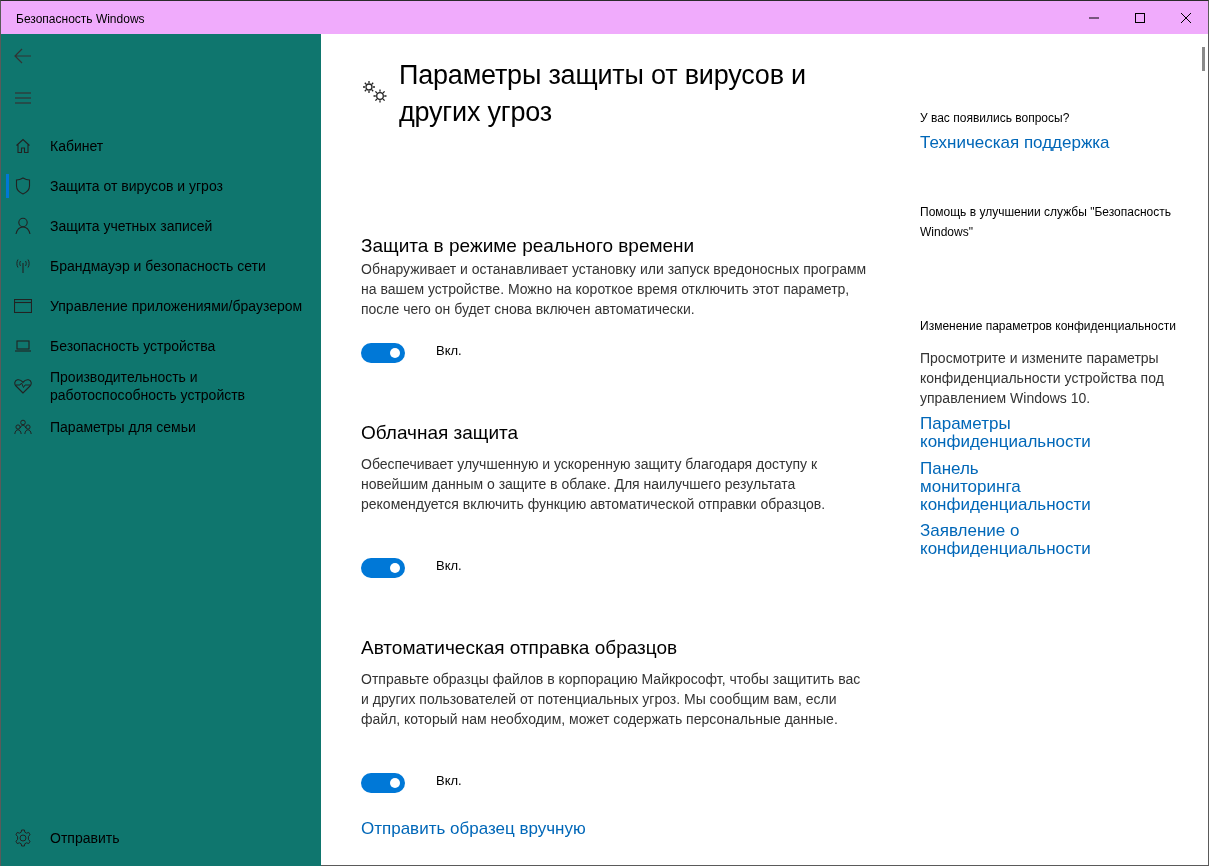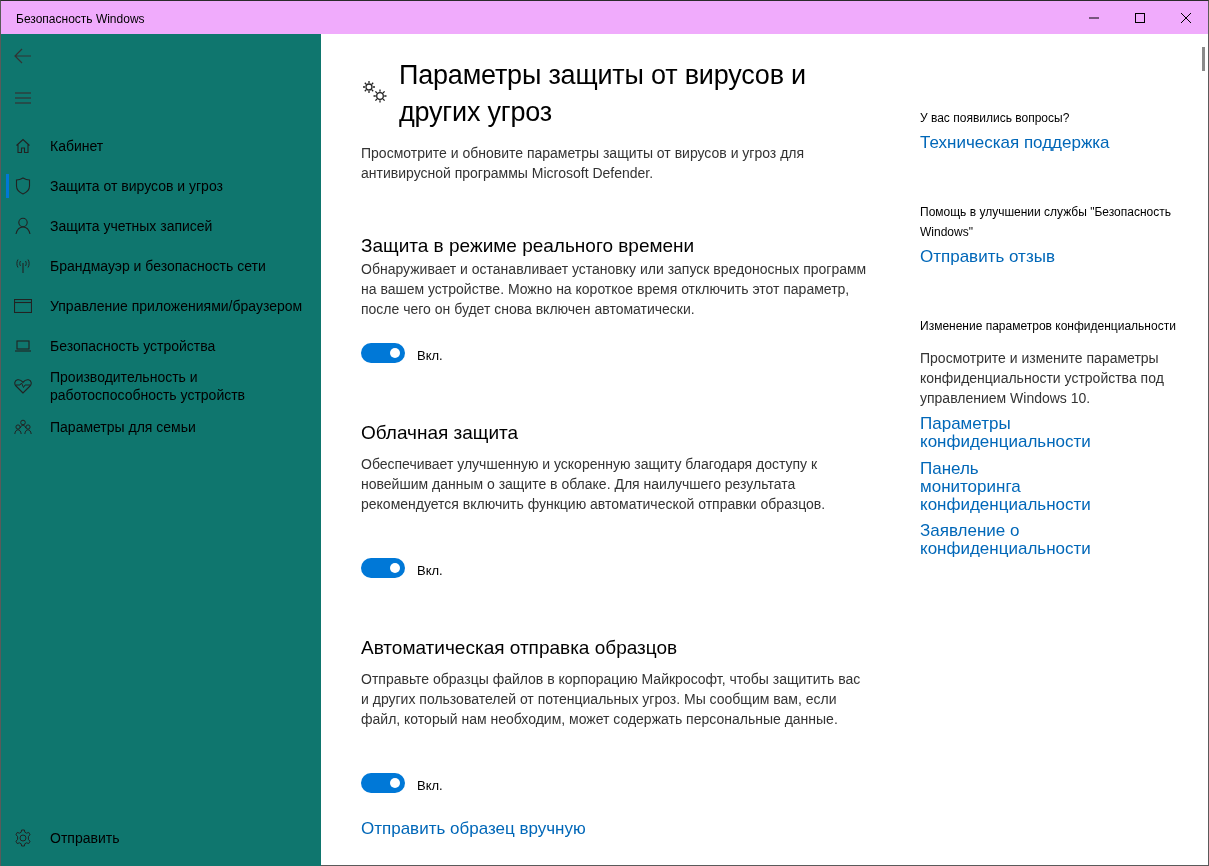--- a/index.html
+++ b/index.html
@@ -33,21 +33,21 @@
 
   
   .main { position: absolute; left: 320px; top: 33px; width: 580px; height: 832px; }
   .page-icon { position: absolute; left: 40px; top: 45px; width: 28px; height: 26px; }
   .page-title { position: absolute; left: 78px; top: 23px; width: 460px; font-size: 27px; line-height: 37px; color: #000; font-weight: normal; letter-spacing: -0.2px; }
   .page-desc { position: absolute; left: 40px; top: 109px; width: 510px; font-size: 14px; line-height: 20px; color: #333; }
 
   .section { position: absolute; left: 40px; width: 510px; }
   .section h2 { font-size: 19px; font-weight: normal; color: #000; line-height: 26px; }
   .section p { font-size: 14px; line-height: 20px; color: #333; }
-  .toggle-row { position: absolute; left: 0; display: flex; align-items: flex-end; }
+  .toggle-row { position: absolute; left: 0; display: flex; align-items: flex-start; gap: 19px; }
   .toggle { width: 44px; height: 20px; border-radius: 10px; background: #0078d7; position: relative; }
   .toggle .knob { position: absolute; right: 5px; top: 5px; width: 10px; height: 10px; border-radius: 50%; background: #fff; }
   .toggle-label { margin-left: 12px; font-size: 13px; color: #000; }
 
   .link { color: #0067b8; font-size: 17px; text-decoration: none; cursor: pointer; line-height: 18px; }
 
   
   .aside { position: absolute; left: 919px; top: 33px; width: 260px; }
   .aside .block { position: absolute; left: 0; width: 260px; }
   .aside .heading { font-size: 12px; line-height: 20px; color: #000; }
@@ -189,21 +189,20 @@
       <svg width="28" height="26" viewBox="0 0 28 26">
         <g fill="none" stroke="#222" stroke-width="1.3">
           <circle cx="8" cy="8" r="3"></circle>
           <path d="M8 2 V4 M8 12 V14 M2 8 H4 M12 8 H14 M3.8 3.8 L5.2 5.2 M10.8 10.8 L12.2 12.2 M3.8 12.2 L5.2 10.8 M10.8 5.2 L12.2 3.8"></path>
           <circle cx="19" cy="17" r="3.3"></circle>
           <path d="M19 10.5 V12.8 M19 21.2 V23.5 M12.5 17 H14.8 M23.2 17 H25.5 M14.4 12.4 L16 14 M22 20 L23.6 21.6 M14.4 21.6 L16 20 M22 14 L23.6 12.4"></path>
         </g>
       </svg>
     </span>
     <h1 class="page-title">Параметры защиты от вирусов и других угроз</h1>
-    <p class="page-desc">Просмотрите и обновите параметры защиты от вирусов и угроз для антивирусной программы Microsoft Defender.</p>
 
     <div class="section" style="top:199px;">
       <h2>Защита в режиме реального времени</h2>
       <p>Обнаруживает и останавливает установку или запуск вредоносных программ на вашем устройстве. Можно на короткое время отключить этот параметр, после чего он будет снова включен автоматически.</p>
       <div class="toggle-row" style="top:110px;">
         <div class="toggle">
             <span class="knob"></span>
           </div>
         <span class="toggle-label">Вкл.</span>
       </div>
@@ -234,21 +233,20 @@
   </div>
 
   <div class="aside">
     <div class="block" style="top:74px;">
       <div class="heading">У вас появились вопросы?</div>
       <a class="link" style="margin-top:6px;">Техническая поддержка</a>
     </div>
 
     <div class="block" style="top:168px;">
       <div class="heading">Помощь в улучшении службы "Безопасность Windows"</div>
-      <a class="link" style="margin-top:6px;">Отправить отзыв</a>
     </div>
 
     <div class="block" style="top:282px;">
       <div class="heading">Изменение параметров конфиденциальности</div>
       <div class="text" style="margin-top:12px;">Просмотрите и измените параметры конфиденциальности устройства под управлением Windows 10.</div>
       <a class="link" style="margin-top:7px;">Параметры конфиденциальности</a>
       <a class="link" style="margin-top:9px;width:160px;">Панель мониторинга конфиденциальности</a>
       <a class="link" style="margin-top:8px;">Заявление о конфиденциальности</a>
     </div>
   </div>

